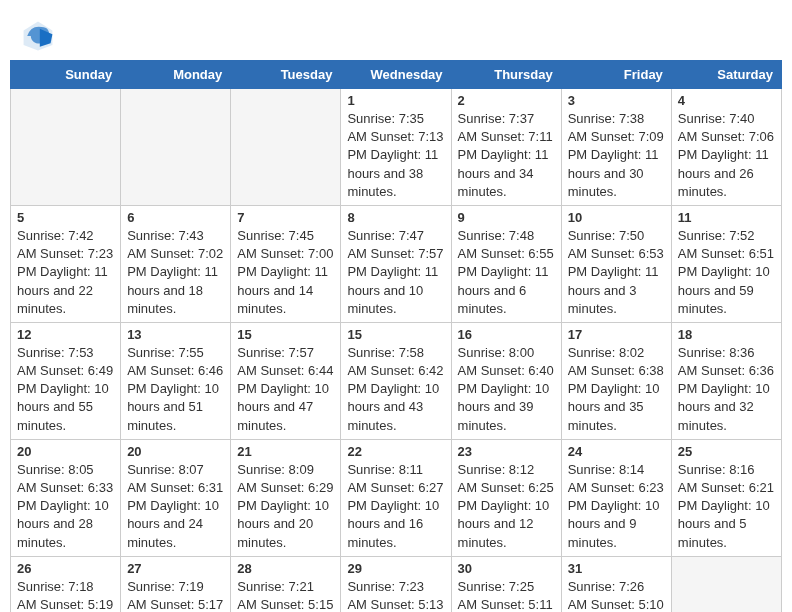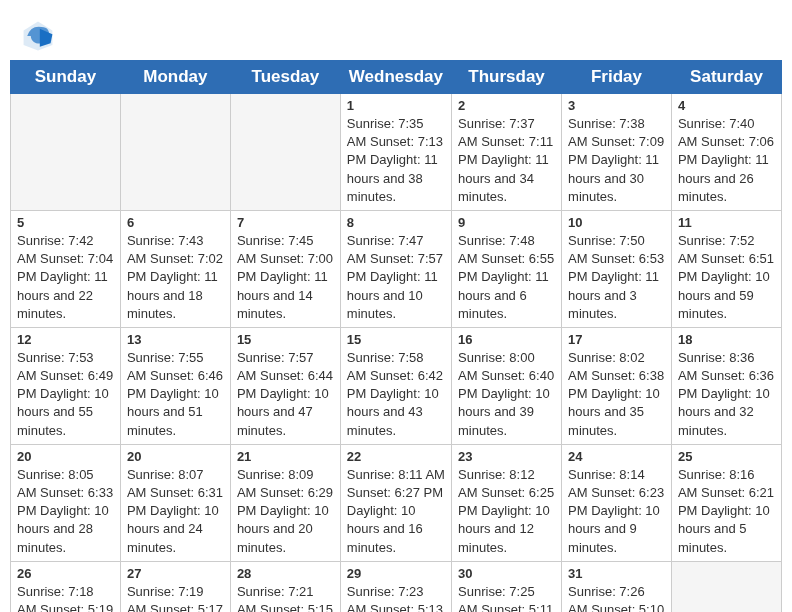--- a/index.html
+++ b/index.html
@@ -54,23 +54,23 @@
       color: #555;
     }
     .calendar {
       width: 100%;
       border-collapse: collapse;
       border: 1px solid #ccc;
     }
     .calendar th {
       background-color: #2e6db4;
       color: #fff;
-      text-align: center;
+      text-align: right;
       padding: 6px 8px;
-      font-size: 17px;
+      font-size: 13px;
       border: 1px solid #2e6db4;
     }
     .calendar td {
       border: 1px solid #ccc;
       vertical-align: top;
       padding: 4px 6px;
       width: calc(100% / 7);
       min-height: 80px;
       font-size: 11px;
       color: #333;
@@ -154,21 +154,21 @@
           <span class="day-num">4</span>
           <div class="day-info">Sunrise: 7:40 AM
 Sunset: 7:06 PM
 Daylight: 11 hours and 26 minutes.</div>
         </td>
       </tr>
       <tr class="week-row">
         <td>
           <span class="day-num">5</span>
           <div class="day-info">Sunrise: 7:42 AM
-Sunset: 7:04 PM
+Sunset: 7:23 PM
 Daylight: 11 hours and 22 minutes.</div>
         </td>
         <td>
           <span class="day-num">6</span>
           <div class="day-info">Sunrise: 7:43 AM
 Sunset: 7:02 PM
 Daylight: 11 hours and 18 minutes.</div>
         </td>
         <td>
           <span class="day-num">7</span>

